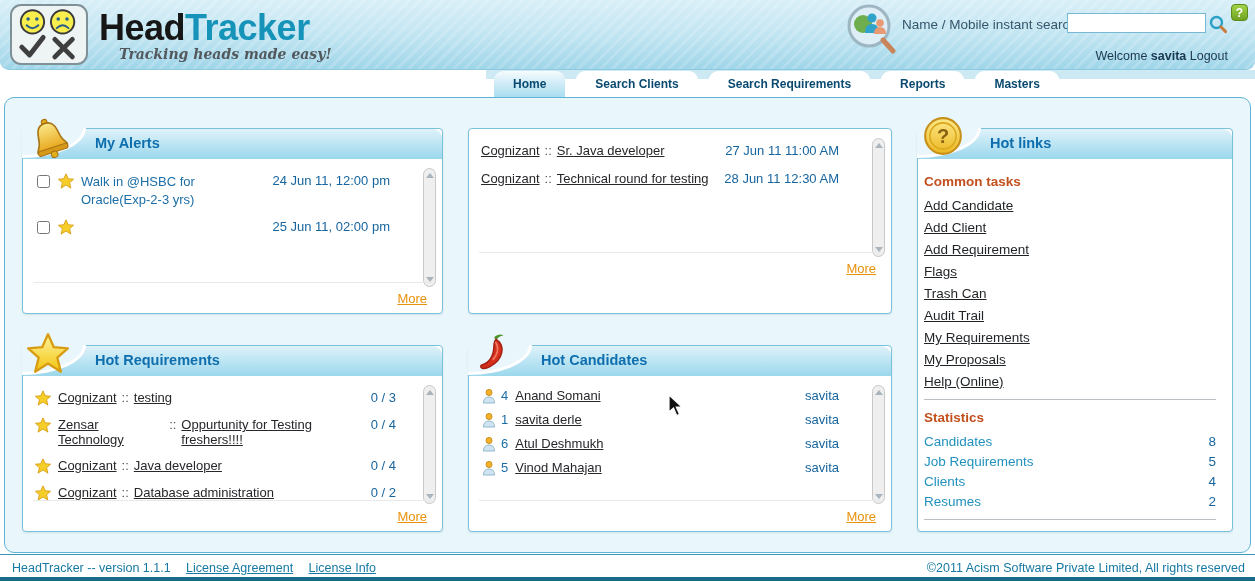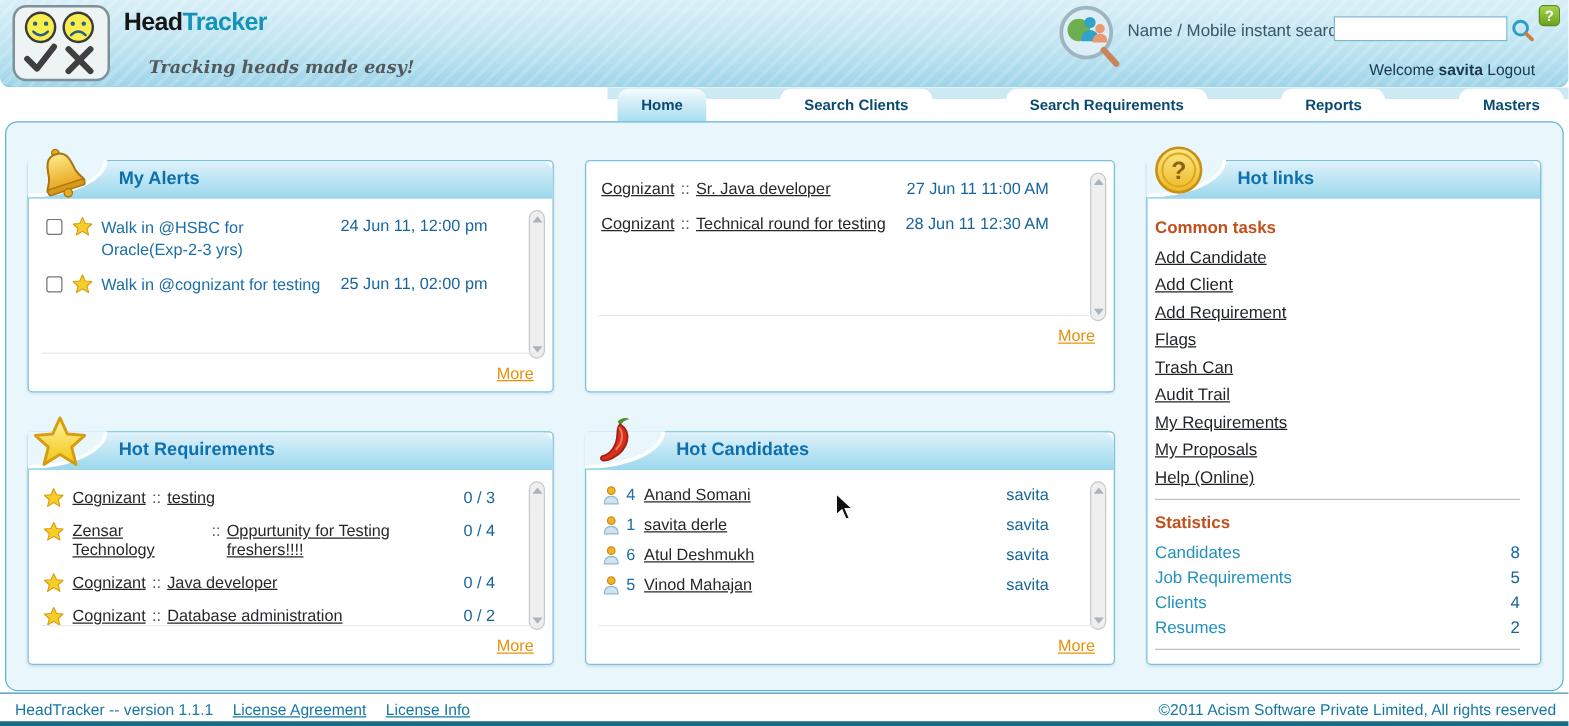--- a/index.html
+++ b/index.html
@@ -12,21 +12,21 @@
     background:
       repeating-linear-gradient(135deg, rgba(255,255,255,.16) 0 3px, rgba(255,255,255,0) 3px 8px),
       linear-gradient(180deg,#d9eff8 0%, #bfe4f1 55%, #9fd5e9 100%);
     border-bottom:1px solid #8cc8de; border-radius:0 0 9px 9px;
   }
   .logo-box {
     position:absolute; left:10px; top:4px; width:78px; height:61px;
     background:#eef3f4; border:2px solid #7f9097; border-radius:11px;
     display:flex; align-items:center; justify-content:center;
   }
-  .app-title { position:absolute; left:99px; top:7px; font-size:20px; font-weight:bold; letter-spacing:-0.5px; }
+  .app-title { position:absolute; left:99px; top:7px; font-size:36px; font-weight:bold; letter-spacing:-0.5px; }
   .app-title .t1 { color:#161616; }
   .app-title .t2 { color:#1693b8; }
   .tagline { position:absolute; left:119px; top:46px; font-family:"DejaVu Serif", serif; font-style:italic; font-weight:bold; font-size:14px; color:#53585c; }
 
   .search-people-icon { position:absolute; left:842px; top:1px; }
   .search-label { position:absolute; left:902px; top:17px; font-size:13.5px; color:#35566b; }
   .search-input {
     position:absolute; left:1067px; top:13px; width:139px; height:20px;
     border:1px solid #79b8d3; background:#fff; font-size:12px; padding:0 4px;
   }
@@ -38,21 +38,21 @@
   }
   .welcome-row { position:absolute; right:27px; top:49px; font-size:12.5px; color:#19374f; }
   .welcome-row b { font-weight:bold; }
   .logout-link { color:#19374f; margin-left:0; cursor:pointer; }
 
   
   .tabs-row { position:absolute; left:0; top:70px; width:100%; height:27px; background:#fff; }
   .tabs {
     position:absolute; left:486px; right:0; top:0; height:27px;
     background:linear-gradient(180deg,#cde9f4 0, #cde9f4 9px, #ffffff 9px);
-    display:flex; align-items:flex-end; padding-left:8px;gap:48px;
+    display:flex; align-items:flex-end; padding-left:8px;
   }
   .tab {
     height:26px; line-height:26px; padding:0 19px; margin-right:11px;
     background:#fff; border-radius:9px 9px 0 0;
     color:#0a4a70; font-weight:bold; font-size:12px; white-space:nowrap; cursor:pointer;
   }
   .tab.active { background:linear-gradient(180deg,#f6fcfe 0%, #d2ecf7 45%, #a9def1 100%); }
 
   
   .main-container {
@@ -206,21 +206,20 @@
               <polygon points="18,2 23,13 35,14 26,22 29,34 18,27 7,34 10,22 1,14 13,13" fill="#f5ce2a" stroke="#d79c10" stroke-width="2" stroke-linejoin="round"></polygon>
             </svg>
           <span class="alert-text">Walk in @HSBC for Oracle(Exp-2-3 yrs)</span>
           <span class="num-blue">24 Jun 11, 12:00 pm</span>
         </div>
         <div class="row">
           <input type="checkbox" style="">
           <svg class="icon16" width="16" height="16" viewBox="0 0 36 36">
               <polygon points="18,2 23,13 35,14 26,22 29,34 18,27 7,34 10,22 1,14 13,13" fill="#f5ce2a" stroke="#d79c10" stroke-width="2" stroke-linejoin="round"></polygon>
             </svg>
-          <span class="alert-text">Walk in @cognizant for testing</span>
           <span class="num-blue">25 Jun 11, 02:00 pm</span>
         </div>
       </div>
       <div class="scrollbar">
           <div class="sb-up"></div>
           <div class="sb-down"></div>
         </div>
       <div class="footer-line"></div>
       <a class="more-link">More</a>
     </div>

